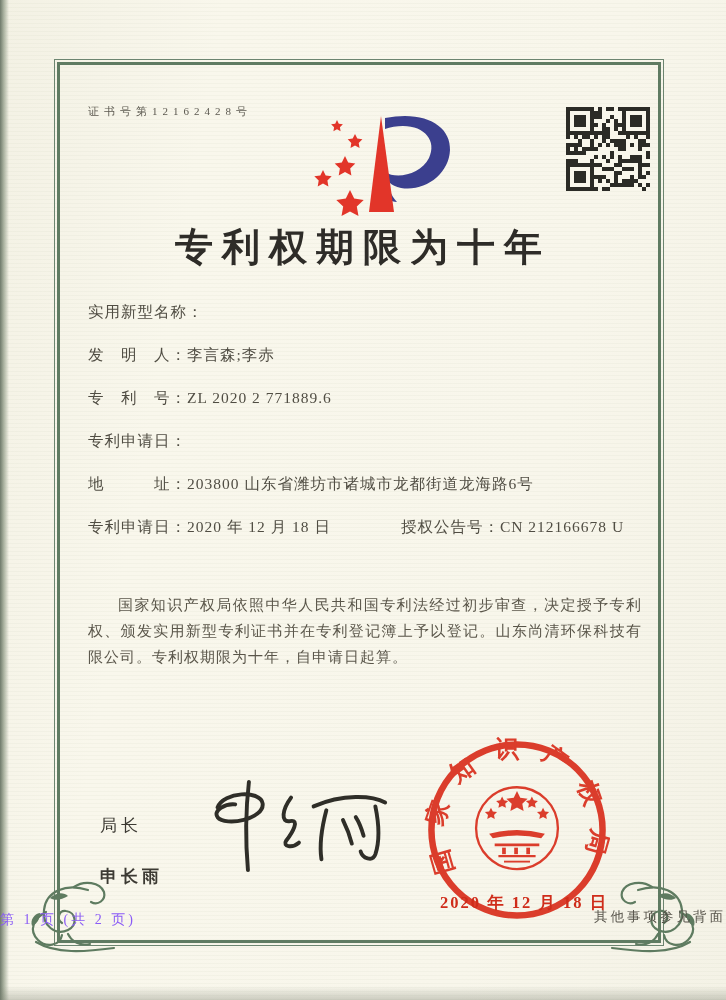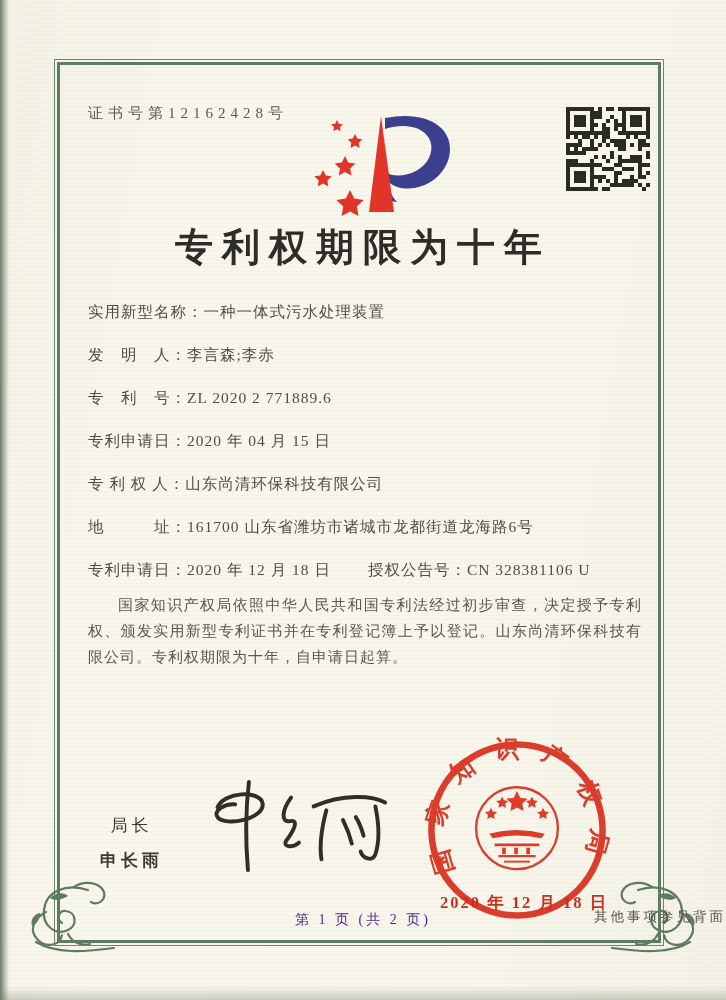--- a/index.html
+++ b/index.html
@@ -25,57 +25,57 @@
     background:linear-gradient(0deg,rgba(120,125,110,.35),rgba(120,125,110,0));
   }
   .frame {
     position:absolute; left:57px; top:62px; width:604px; height:881px;
     border:3px solid #5f7b62;
     outline:1px solid #6c8570;
     outline-offset:2px;
   }
   .cert-no {
     position:absolute; left:88px; top:104px;
-    font-size:15px; letter-spacing:5px; color:#5b584f;
+    font-size:11px; letter-spacing:5px; color:#5b584f;
   }
   .logo { position:absolute; left:293px; top:108px; width:164px; height:112px; }
   .qr { position:absolute; left:566px; top:107px; width:84px; height:84px; }
   .title {
     position:absolute; left:0; top:222px; width:100%;
     text-align:center; font-size:38px; font-weight:700;
     letter-spacing:9px; color:#2e2c28;
   }
   .fields { position:absolute; left:88px; top:301px; width:560px; }
   .field-row {
     display:flex; align-items:baseline;
     font-size:15.5px; line-height:22px; margin-bottom:21px;
     color:#504d43; letter-spacing:1px; white-space:nowrap;
   }
   .field-label { flex:0 0 auto; }
   .field-value { flex:0 0 auto; }
-  .pair2 { margin-left:37px; display:flex; }
+  .pair2 { margin-left:70px; display:flex; }
   .paragraphs {
     position:absolute; left:88px; top:592px; width:554px;
     font-size:15px; line-height:26px; color:#5a564a; letter-spacing:1px;
     text-align:justify;
   }
   .paragraphs p { text-indent:2em; }
   .signer { position:absolute; left:100px; top:814px; font-size:17px; color:#3c3a33; }
-  .signer .signer-title { letter-spacing:4px; margin-bottom:12px;text-align:center; }
+  .signer .signer-title { letter-spacing:4px; margin-bottom:28px; }
   .signer .signer-name  { letter-spacing:4px; font-weight:700; }
   .signature { position:absolute; left:196px; top:776px; width:196px; height:98px; }
   .seal { position:absolute; left:424px; top:737px; width:186px; height:186px; opacity:.93; }
   .seal-date {
     position:absolute; left:440px; top:892px;
     font-size:16.5px; letter-spacing:2px; color:#cf2c1a; font-weight:700;
     white-space:nowrap;
   }
   .page-info {
-    position:absolute; left:0; top:911px; width:100%; text-align:center;
-    font-size:14px; letter-spacing:3px; color:#4c1d95;
+    position:absolute; left:0; top:911px; width:100%; 
+    font-size:14px; letter-spacing:3px; color:#8b5cf6;
   }
   .back-note {
     position:absolute; left:0; top:908px; width:100%; text-align:right;
     font-size:13.5px; letter-spacing:3px; color:#56534a;
   }
   .ornament { position:absolute; width:100px; height:80px; }
   .ornament.left  { left:16px;  top:878px; }
   .ornament.right { left:610px; top:878px; transform:scaleX(-1); }
 </style>
 </head>
@@ -279,48 +279,42 @@
     <path d="M0 56 h28 v28 h-28 Z M4 60 v20 h20 V60 Z" fill-rule="evenodd"></path>
     <rect x="8" y="64" width="12" height="12"></rect>
   </g>
 </svg>
 
 <div class="title">专利权期限为十年</div>
 
 <div class="fields">
   <div class="field-row">
     <span class="field-label">实用新型名称：</span>
-    <span class="field-value">一种一体式污水处理装置</span>
   </div>
   <div class="field-row">
     <span class="field-label">发　明　人：</span>
     <span class="field-value">李言森;李赤</span>
   </div>
   <div class="field-row">
     <span class="field-label">专　利　号：</span>
     <span class="field-value">ZL 2020 2 771889.6</span>
   </div>
   <div class="field-row">
     <span class="field-label">专利申请日：</span>
-    <span class="field-value">2020 年 04 月 15 日</span>
-  </div>
-  <div class="field-row">
-    <span class="field-label">专 利 权 人：</span>
-    <span class="field-value">山东尚清环保科技有限公司</span>
   </div>
   <div class="field-row">
     <span class="field-label">地　　　址：</span>
-    <span class="field-value">161700 山东省潍坊市诸城市龙都街道龙海路6号</span>
+    <span class="field-value">203800 山东省潍坊市诸城市龙都街道龙海路6号</span>
   </div>
   <div class="field-row">
     <span class="field-label">专利申请日：</span>
     <span class="field-value">2020 年 12 月 18 日</span>
     <span class="pair2">
       <span class="field-label">授权公告号：</span>
-      <span class="field-value">CN 328381106 U</span>
+      <span class="field-value">CN 212166678 U</span>
     </span>
   </div>
 </div>
 
 <div class="paragraphs">
   <p>国家知识产权局依照中华人民共和国专利法经过初步审查，决定授予专利权、颁发实用新型专利证书并在专利登记簿上予以登记。山东尚清环保科技有限公司。专利权期限为十年，自申请日起算。</p>
 </div>
 
 <div class="signer">
   <div class="signer-title">局长</div>

